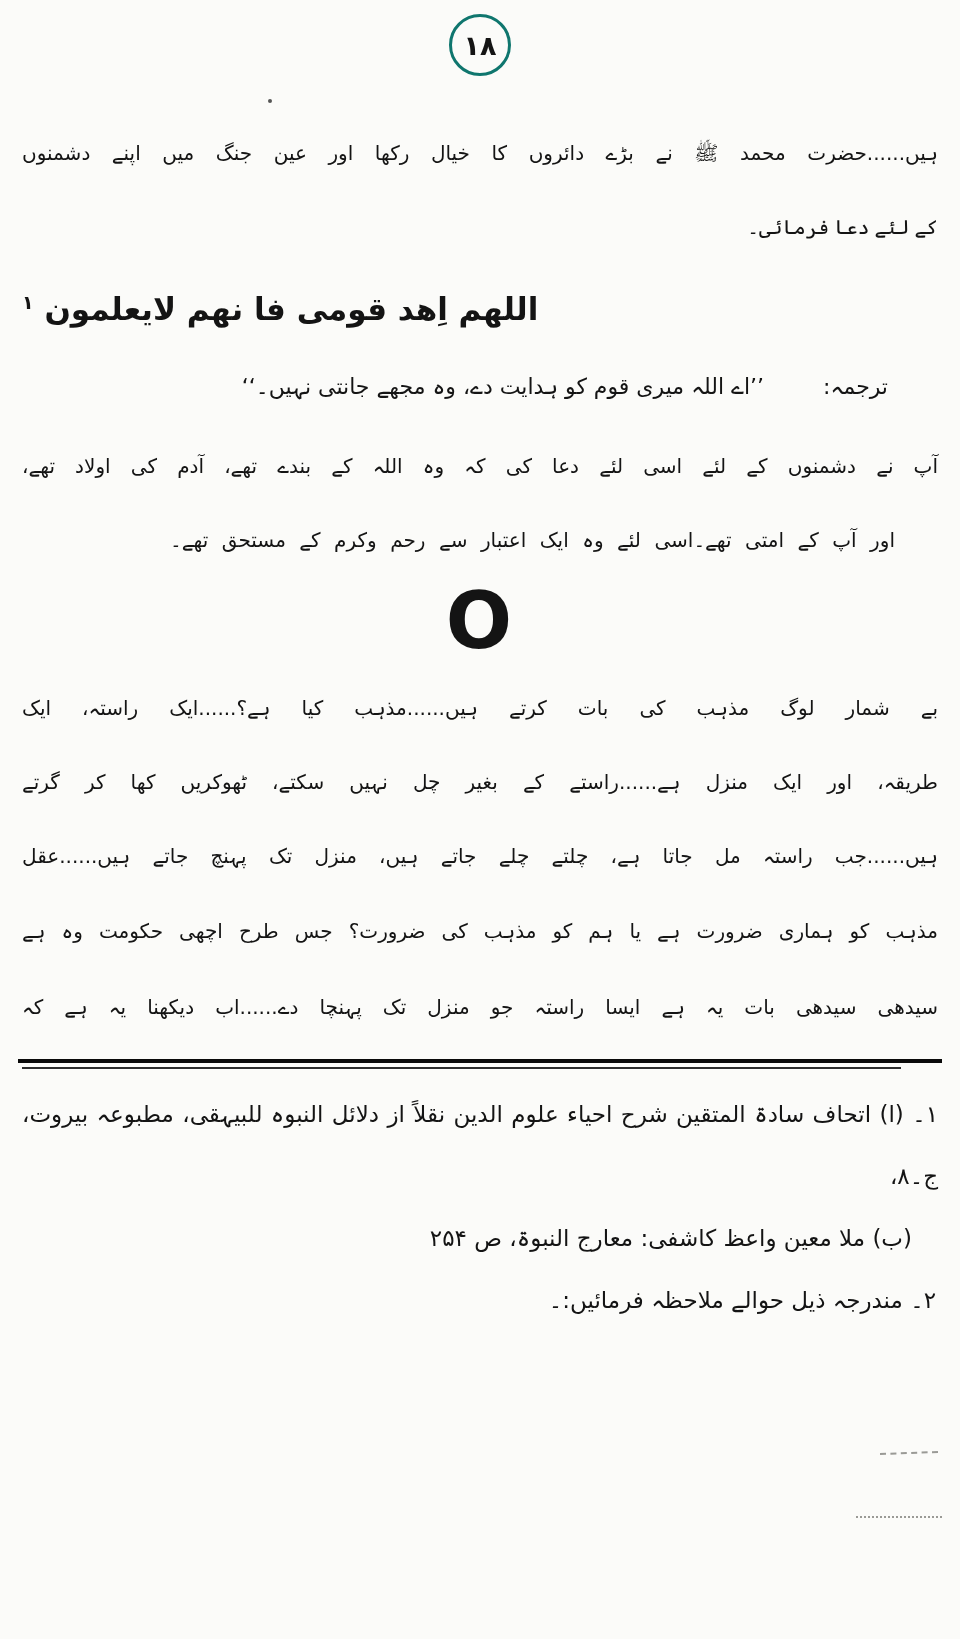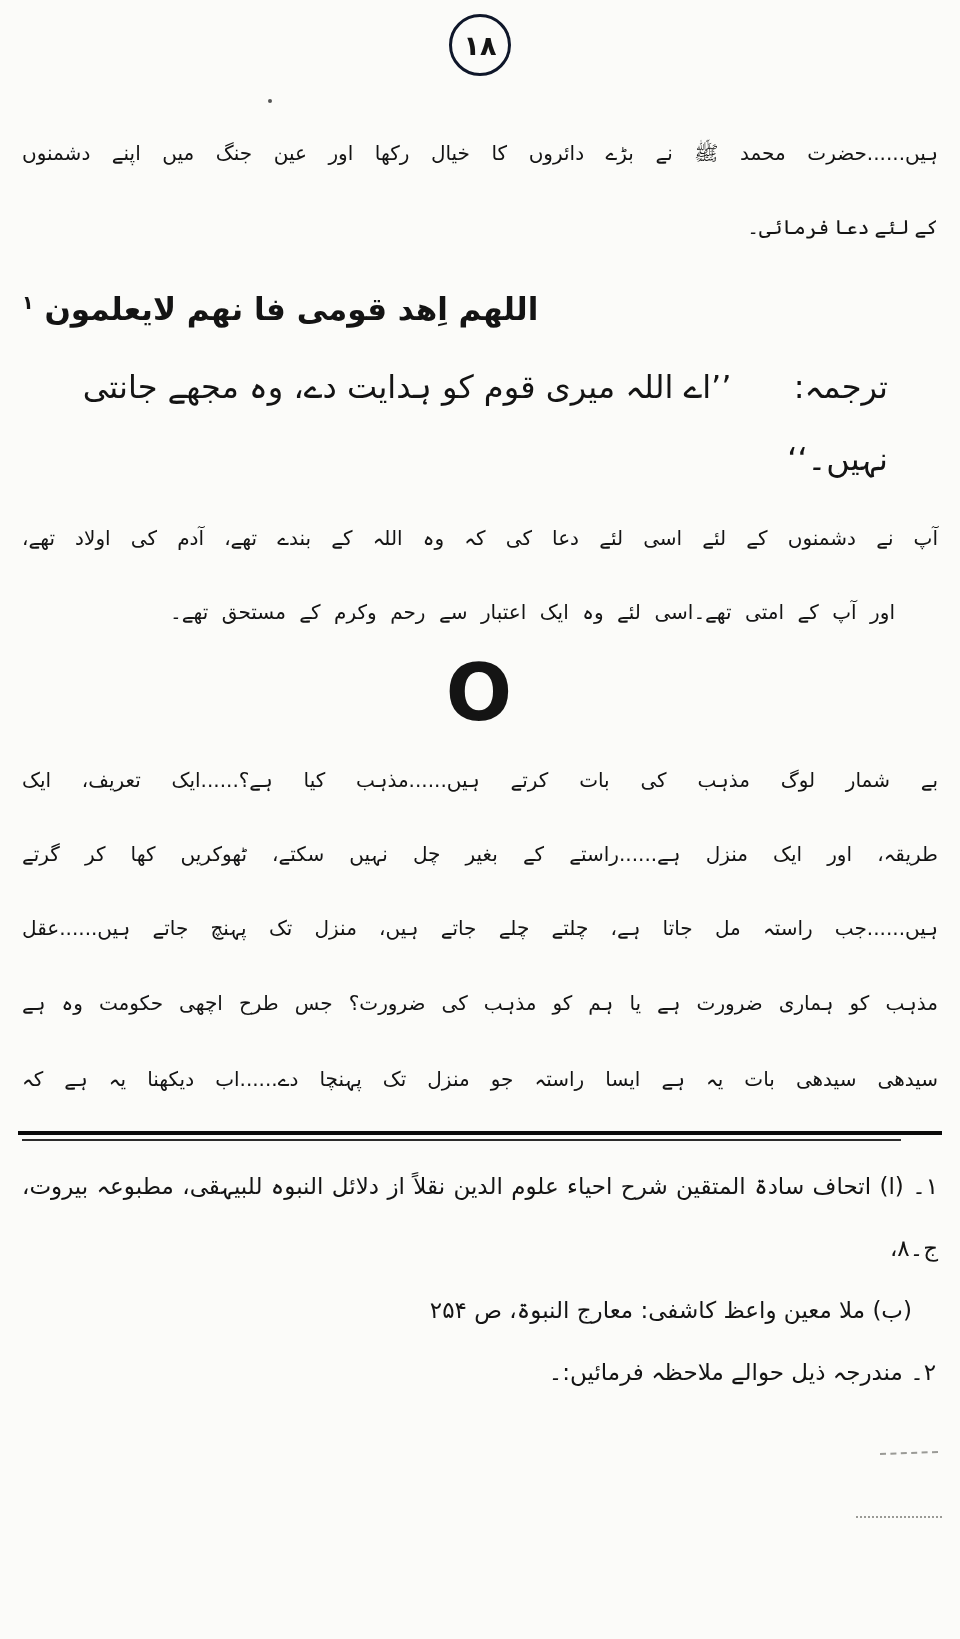--- a/index.html
+++ b/index.html
@@ -8,38 +8,38 @@
     background:#fbfbf9;
     color:#141414;
     font-family:"DejaVu Sans",sans-serif;
     overflow:hidden;
     position:relative;
   }
   .page{padding:0 22px;}
   
   .pagenum-wrap{display:flex;justify-content:center;margin-top:14px;}
   .pagenum{
-    width:56px;height:56px;border:3px solid #0f172a;border-radius:50%;
+    width:56px;height:56px;border:3px solid #0f766e;border-radius:50%;
     display:flex;align-items:center;justify-content:center;
     font-size:27px;font-weight:bold;direction:rtl;
   }
   
   .urdu{direction:rtl;unicode-bidi:embed;font-family:"DejaVu Sans",sans-serif;}
   .u-line{font-size:20px;line-height:74px;}
   .just{text-align:justify;text-align-last:justify;}
   .u-left{text-align:right;padding-left:95px;font-family:Liberation Serif, serif;}
   .u-right{text-align:right;}
   .indent-both{padding-right:43px;padding-left:148px;}
   .para1{margin-top:40px;}
   .dua{
     margin-top:8px;font-size:31px;font-weight:700;line-height:60px;
     text-align:left;padding-right:108px;direction:rtl;
   }
   .dua sup{font-size:19px;font-weight:700;}
-  .translation{margin-top:12px;line-height:72px;font-size:32px;text-align:right;padding-right:50px;}
+  .translation{margin-top:12px;line-height:72px;font-size:22px;text-align:right;padding-right:50px;}
   .trans-label{margin-left:52px;}
   .para2{margin-top:6px;}
   .o-sep{
     margin-top:2px;text-align:center;font-size:78px;line-height:84px;
     font-weight:600;letter-spacing:2px;
   }
   .para3{margin-top:8px;}
   .para4 .u-line{line-height:76px;}
   .divider{height:4px;background:#0a0a0a;margin:14px -4px 0 -4px;}
   .divider2{height:2px;background:#2c2c2c;margin:4px 30px 0 0;width:96%;}
@@ -80,21 +80,21 @@
   </div>
 
   <div class="urdu para2">
     <div class="u-line just">آپ نے دشمنوں کے لئے اسی لئے دعا کی کہ وہ اللہ کے بندے تھے، آدم کی اولاد تھے،</div>
     <div class="u-line just indent-both">اور آپ کے امتی تھے۔اسی لئے وہ ایک اعتبار سے رحم وکرم کے مستحق تھے۔</div>
   </div>
 
   <div class="o-sep">O</div>
 
   <div class="urdu para3">
-    <div class="u-line just">بے شمار لوگ مذہب کی بات کرتے ہیں......مذہب کیا ہے؟......ایک تعریف، ایک</div>
+    <div class="u-line just">بے شمار لوگ مذہب کی بات کرتے ہیں......مذہب کیا ہے؟......ایک راستہ، ایک</div>
     <div class="u-line just">طریقہ، اور ایک منزل ہے......راستے کے بغیر چل نہیں سکتے، ٹھوکریں کھا کر گرتے</div>
     <div class="u-line just">ہیں......جب راستہ مل جاتا ہے، چلتے چلے جاتے ہیں، منزل تک پہنچ جاتے ہیں......عقل</div>
   </div>
 
   <div class="urdu para4">
     <div class="u-line just">مذہب کو ہماری ضرورت ہے یا ہم کو مذہب کی ضرورت؟ جس طرح اچھی حکومت وہ ہے</div>
     <div class="u-line just">سیدھی سیدھی بات یہ ہے ایسا راستہ جو منزل تک پہنچا دے......اب دیکھنا یہ ہے کہ</div>
   </div>
 
   <div class="divider"></div>

